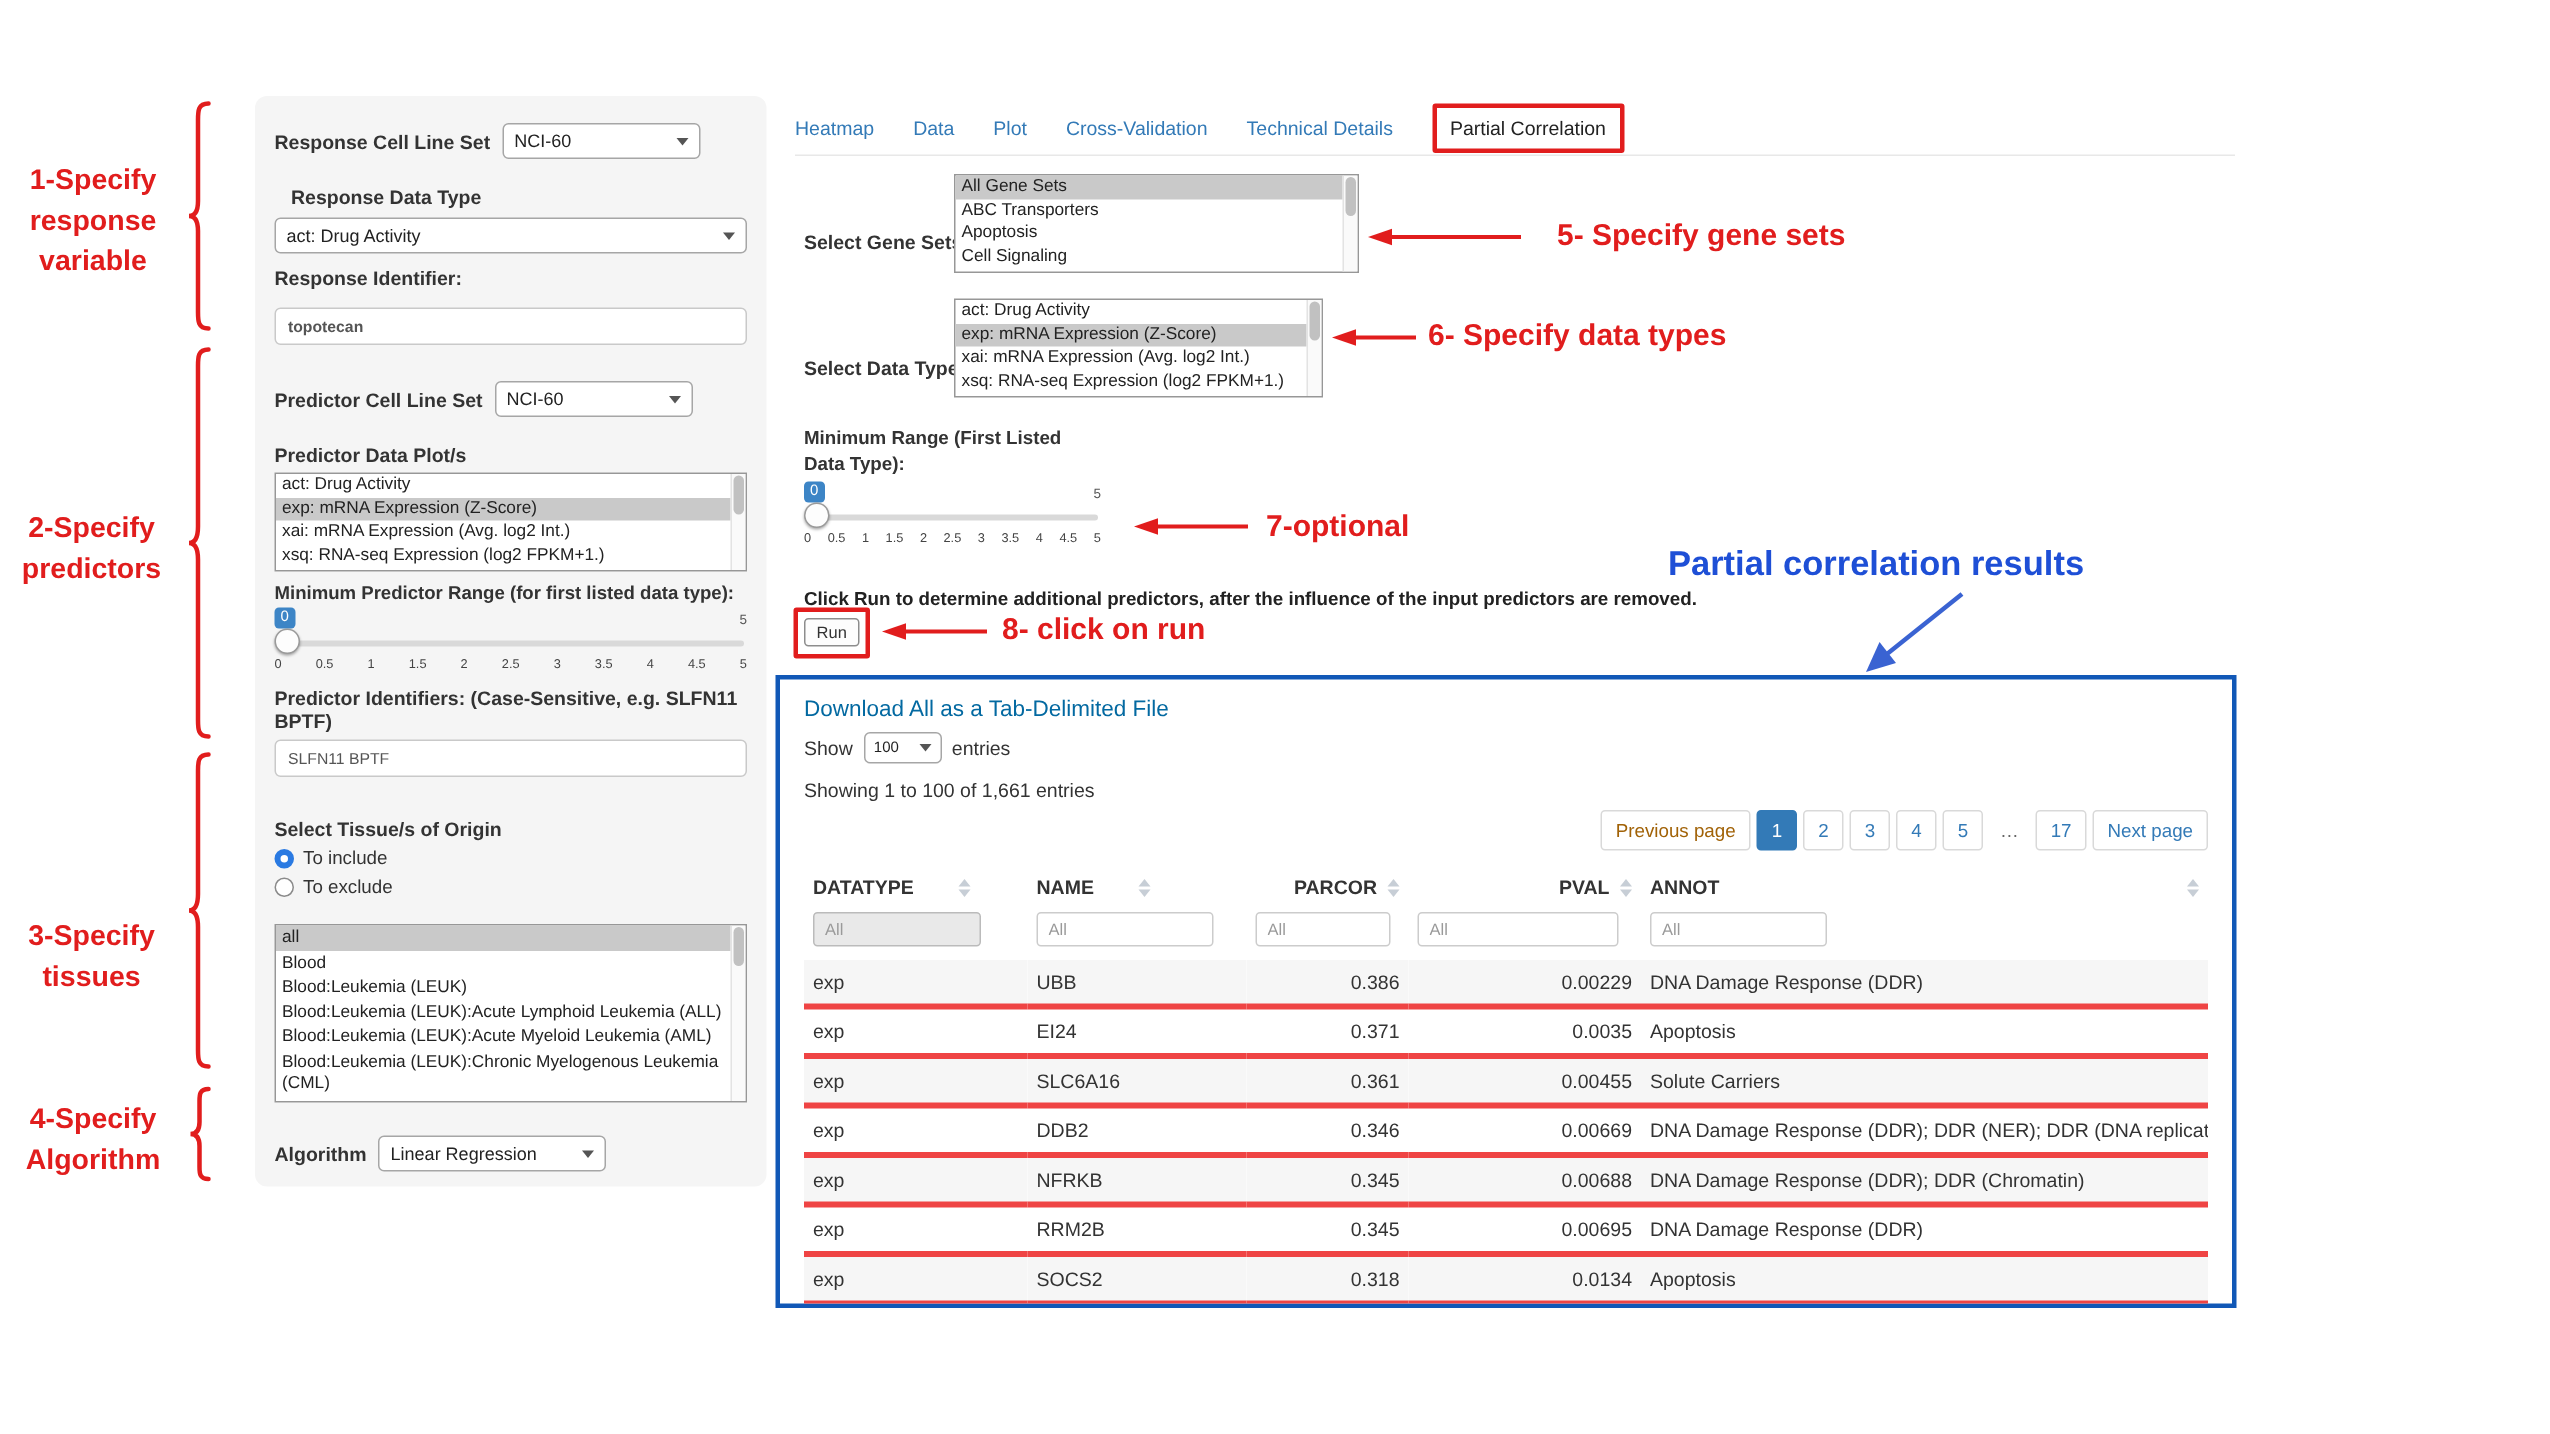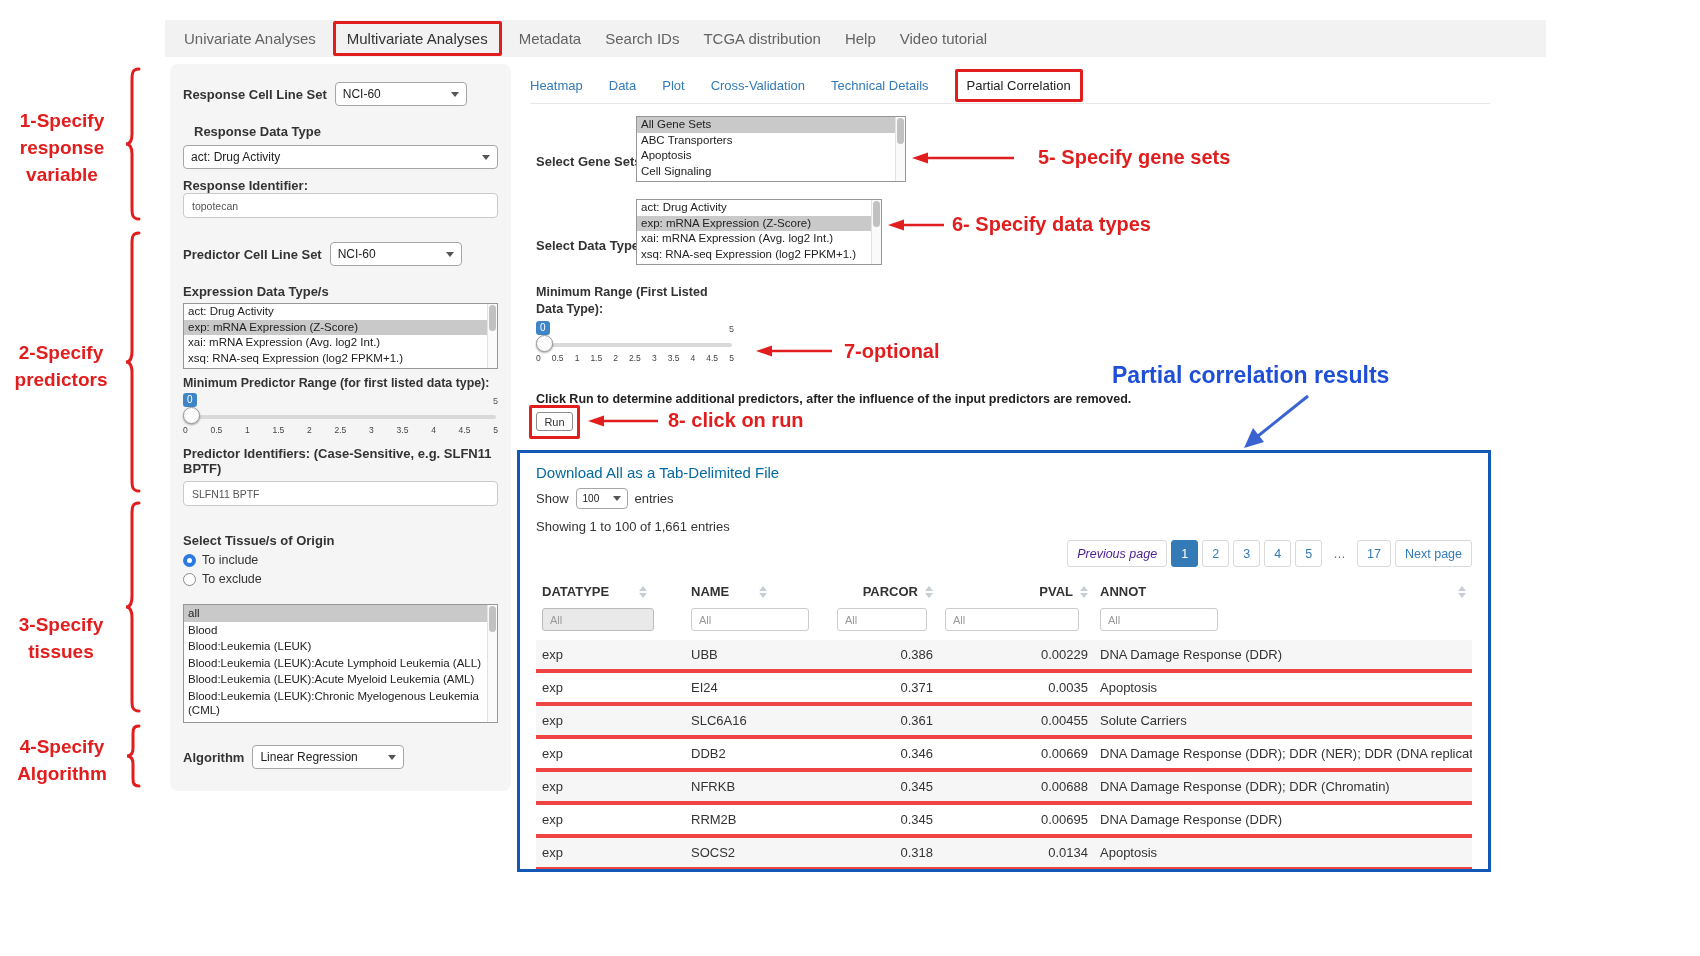--- a/index.html
+++ b/index.html
@@ -73,21 +73,21 @@
   .results { position:absolute; left:517px; top:450px; width:974px; height:422px; background:#fff;
              border:3px solid #1158b7; padding:11px 16px; overflow:hidden; }
   .dl-link { font-size:15px; color:#0369a1; cursor:pointer; display:inline-block; }
   .show-row { display:flex; align-items:center; gap:7px; margin-top:6px; font-size:13px; color:#333; }
   .mini-sel { width:52px; height:21px; border:1px solid #a6a6a6; border-radius:4px; background:#fff;
               display:flex; align-items:center; justify-content:space-between; padding:0 6px; font-size:10px; color:#222; cursor:pointer; }
   .showing { margin-top:10px; font-size:13px; color:#333; }
   .pag { display:flex; justify-content:flex-end; align-items:center; gap:4px; margin-top:6px; }
   .pbtn { min-width:27px; height:27px; border:1px solid #d9d9d9; border-radius:3px; background:#fff; color:#337ab7;
           font-size:12.5px; display:flex; align-items:center; justify-content:center; padding:0 9px; cursor:pointer; white-space:nowrap; }
-  .pbtn.muted { color:#4c1d95;font-style:italic; }
+  .pbtn.muted { color:#a16207; }
   .pbtn.active { background:#337ab7; border-color:#337ab7; color:#fff; }
   .pbtn.ellipsis { border:none; color:#666; padding:0 4px; }
 
   table.results-table { width:100%; border-collapse:collapse; margin-top:8px; table-layout:fixed; }
   .results-table th { font-size:13px; font-weight:bold; color:#333; padding:9px 6px 7px; text-align:left; }
   .results-table th.num { text-align:right; }
   .th-inner { display:flex; align-items:center; }
   .th-inner.end { justify-content:flex-end; gap:5px; }
   .th-inner.between { justify-content:space-between; }
   .sort { display:inline-flex; flex-direction:column; gap:2px; margin-left:30px; cursor:pointer; }
@@ -103,31 +103,20 @@
   .results-table tbody td { font-size:13px; color:#333; padding:7px 6px; border-bottom:4px solid #ef4444;
                             white-space:nowrap; overflow:hidden; }
   .results-table tbody td.num { text-align:right; }
   .results-table tbody tr:nth-child(odd) td { background:#f6f6f6; }
 </style>
 </head>
 <body>
 
 <div class="canvas">
 
-  <nav class="topnav">
-    <div class="nav-item">Univariate Analyses</div>
-    <div class="red-box nav-hl">
-      <div class="nav-item active">Multivariate Analyses</div>
-    </div>
-    <div class="nav-item">Metadata</div>
-    <div class="nav-item">Search IDs</div>
-    <div class="nav-item">TCGA distribution</div>
-    <div class="nav-item">Help</div>
-    <div class="nav-item">Video tutorial</div>
-  </nav>
 
   <div class="ann" style="left:4px; top:108px; width:116px;">1-Specify response variable</div>
   <div class="ann" style="left:0px; top:340px; width:122px;">2-Specify predictors</div>
   <div class="ann" style="left:8px; top:612px; width:106px;">3-Specify tissues</div>
   <div class="ann" style="left:2px; top:734px; width:120px;">4-Specify Algorithm</div>
 
   <svg class="brace" style="top:66px;" width="18" height="156">
     <path d="M15 3 C8 3 8 8 8 14 L8 68 C8 75 6 78 2 78 C6 78 8 81 8 88 L8 142 C8 148 8 153 15 153" fill="none" stroke="#e11d1d" stroke-width="3" stroke-linecap="round"></path>
   </svg>
   <svg class="brace" style="top:230px;" width="18" height="264">
@@ -149,31 +138,31 @@
       </div>
     </div>
 
     <div class="lbl" style="margin-top:18px;margin-left:11px;">Response Data Type</div>
     <div class="sel" style="margin-top:6px;">
       <span>act: Drug Activity</span>
       <span class="caret"></span>
     </div>
 
     <div class="lbl" style="margin-top:9px;">Response Identifier:</div>
-    <input class="txt-input" style="margin-top: 0;" value="topotecan">
+    <input class="txt-input" style="margin-top: 12px; font-weight: bold;" value="topotecan">
 
     <div class="inline-row" style="margin-top:24px;">
       <span class="lbl">Predictor Cell Line Set</span>
       <div class="sel" style="width:132px;">
         <span>NCI-60</span>
         <span class="caret"></span>
       </div>
     </div>
 
-    <div class="lbl" style="margin-top:18px;">Expression Data Type/s</div>
+    <div class="lbl" style="margin-top:18px;">Predictor Data Plot/s</div>
     <div class="listbox" style="margin-top:4px; height:66px;">
       <div class="opt">act: Drug Activity</div>
       <div class="opt selected">exp: mRNA Expression (Z-Score)</div>
       <div class="opt">xai: mRNA Expression (Avg. log2 Int.)</div>
       <div class="opt">xsq: RNA-seq Expression (log2 FPKM+1.)</div>
       <div class="scrollbar">
           <div class="thumb"></div>
         </div>
     </div>
 

